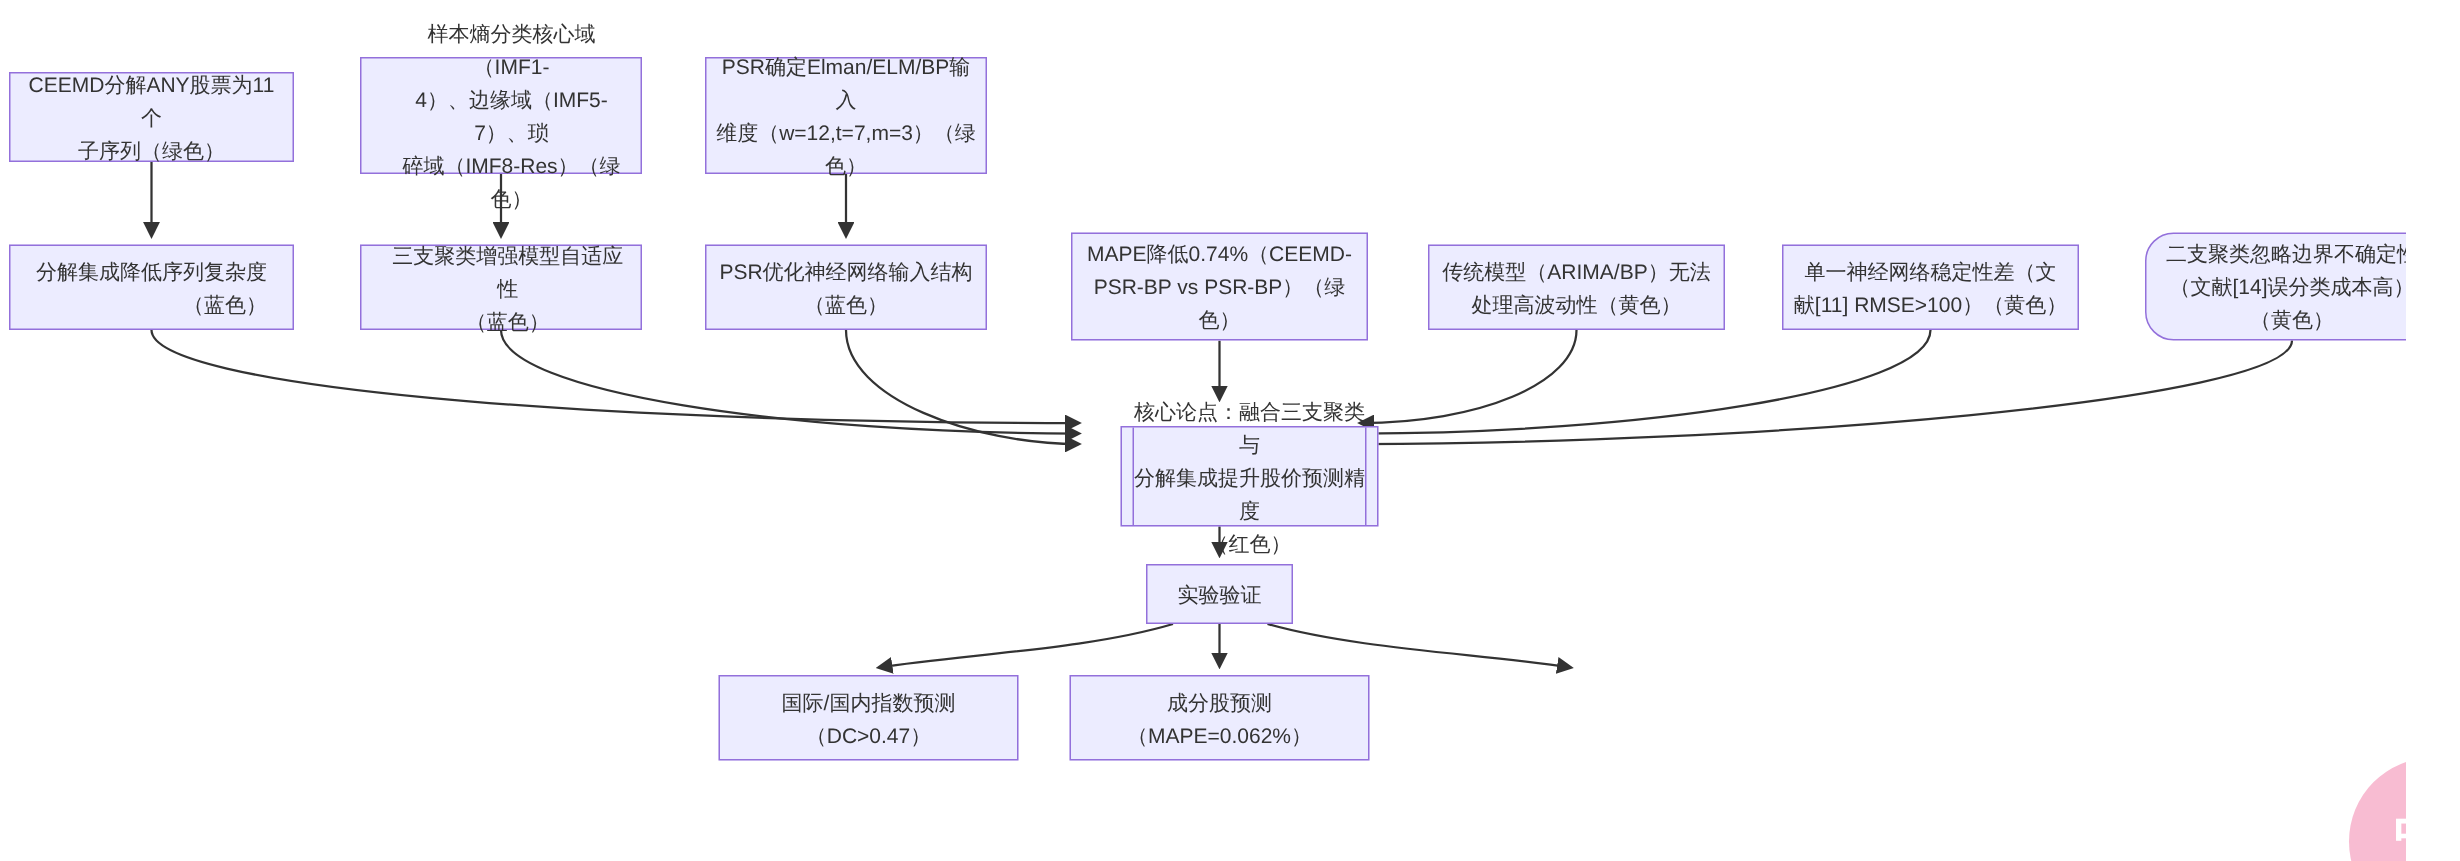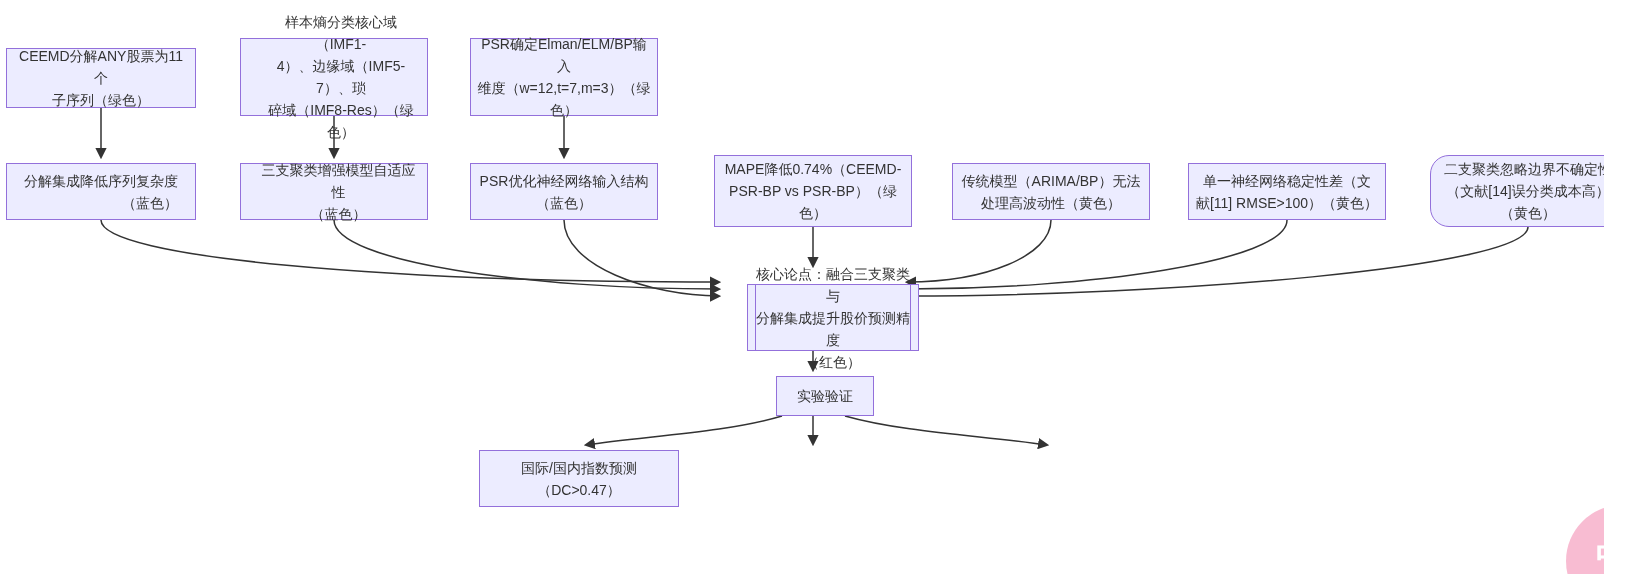--- a/index.html
+++ b/index.html
@@ -27,21 +27,21 @@
   #n-entropy      {left:240px; top:38px;  width:188px; height:78px;padding-left:20px;}
   #n-psr-dim      {left:470px; top:38px;  width:188px; height:78px;}
   #n-decomp       {left:6px;   top:163px; width:190px; height:57px;text-align:right;}
   #n-threeway     {left:240px; top:163px; width:188px; height:57px;padding-left:15px;}
   #n-psr-opt      {left:470px; top:163px; width:188px; height:57px;}
   #n-mape         {left:714px; top:155px; width:198px; height:72px;}
   #n-traditional  {left:952px; top:163px; width:198px; height:57px;}
   #n-single-nn    {left:1188px;top:163px; width:198px; height:57px;}
   #n-twoway       {left:1430px;top:155px; width:196px; height:72px;border-radius:19px;}
   #n-core         {left:727px; top:284px; width:172px; height:67px;margin-left:20px;}
-  #n-experiment   {left:764px; top:376px; width:98px;  height:40px;margin-left:12px;}
+  #n-experiment   {left:764px; top:376px; width:98px;  height:40px;}
   #n-index        {left:479px; top:450px; width:200px; height:57px;}
   #n-constituent  {left:713px; top:450px; width:200px; height:57px;}
   #n-robust       {left:952px; top:450px; width:200px; height:57px;}
   .edge{fill:none;stroke:#333333;stroke-width:1.5;}
   
   #translate-badge{
     position:absolute;left:1566px;top:505px;width:112px;height:112px;
     border-radius:50%;background:#F8BCD2;
     color:#ffffff;font-weight:bold;font-size:34px;
     display:flex;align-items:flex-start;justify-content:flex-start;
@@ -102,18 +102,20 @@
 （黄色）</div>
 
   <div class="node subroutine" id="n-core">核心论点：融合三支聚类与
 分解集成提升股价预测精度
 （红色）</div>
 
   <div class="node" id="n-experiment">实验验证</div>
 
   <div class="node" id="n-index">国际/国内指数预测
 （DC&gt;0.47）</div>
+  <div class="node" id="n-constituent">成分股预测
+（MAPE=0.062%）</div>
 
   <div id="translate-badge">
     <span>中A</span>
   </div>
 
 </div>
 
 </body></html>

